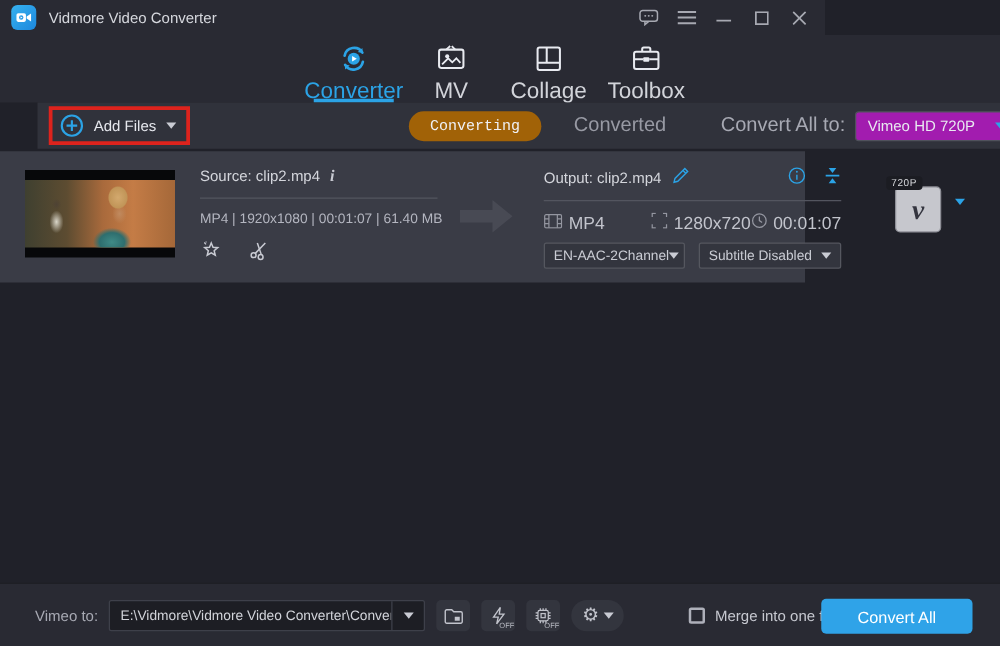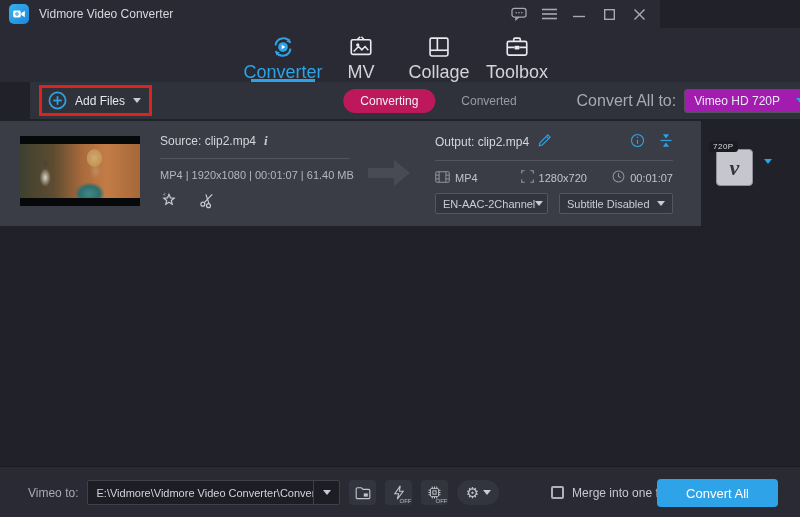--- a/index.html
+++ b/index.html
@@ -24,29 +24,29 @@
 
   
   .toolbar { position:absolute; top:82px; left:0; width:800px; height:37px; background:#30323b;margin-left:30px; }
   .addfiles-annot { position:absolute; left:9px; top:3px; border:3px solid #dd231d; padding:3px 8px 3px 6px; display:flex; align-items:center; }
   .addfiles { display:flex; align-items:center; gap:8px; cursor:pointer; }
   .addfiles-label { color:#e6e8ee; font-size:12px; }
   .tri-down { width:0; height:0; border-left:5px solid transparent; border-right:5px solid transparent; border-top:6px solid #c9cbd3; }
   .tri-down.sm { border-left-width:4px; border-right-width:4px; border-top-width:5px; }
   .tri-down.blue { border-top-color:#2ba3e6; }
   .queue-tabs { position:absolute; left:50%; transform:translateX(-50%); top:0; height:37px; display:flex; align-items:center; gap:26px; }
-  .pill { background:#be185d; border-radius:13px; padding:5px 17px; color:#f0f1f5; font-size:12px; cursor:pointer; }
-  .queue-converted { color:#989aa4; font-size:12px; cursor:pointer; }
+  .pill { background:#a16207; border-radius:13px; padding:5px 17px; color:#f0f1f5; font-size:12px; cursor:pointer;font-family:Liberation Mono, monospace; }
+  .queue-converted { color:#989aa4; font-size:16px; cursor:pointer; }
   .convertto { position:absolute; right:14px; top:0; height:37px; display:flex; align-items:center; gap:8px; }
   .convertto-label { color:#a7a9b3; font-size:16px; }
   .select-box { background:#a21caf; border:1px solid #50525c; border-radius:3px; height:24px; display:flex; align-items:center; padding:0 9px; gap:16px; cursor:pointer; }
   .select-box .val { color:#e8eaf0; font-size:12px; white-space:nowrap; }
 
   
-  .filerow { position:absolute; top:121px; left:0; width:701px; height:105px; background:#3a3c46; }
+  .filerow { position:absolute; top:121px; left:0; width:644px; height:105px; background:#3a3c46; }
   .thumb { position:absolute; left:20px; top:15px; width:120px; height:70px; background:#07080a; overflow:hidden; }
   .thumb .scene { position:absolute; left:0; right:0; top:8px; bottom:8px;
     background:
       radial-gradient(ellipse 13px 15px at 62% 26%, #d3a96e 0%, #c19558 55%, rgba(0,0,0,0) 62%),
       radial-gradient(ellipse 8px 11px at 63% 50%, #c08a5f 0%, rgba(0,0,0,0) 72%),
       radial-gradient(ellipse 20px 15px at 58% 92%, #3f8a86 0%, #2e6e6e 50%, rgba(0,0,0,0) 76%),
       radial-gradient(ellipse 8px 13px at 21% 62%, #d9d6c9 0%, rgba(0,0,0,0) 70%),
       radial-gradient(ellipse 5px 6px at 21% 36%, #4e4234 0%, rgba(0,0,0,0) 75%),
       linear-gradient(90deg, #3f4030 0%, #5d4c31 28%, #a96a3c 52%, #c47c46 72%, #a56839 100%);
   }
@@ -54,21 +54,21 @@
   .src-line { display:flex; align-items:center; gap:8px; color:#d4d6dc; font-size:12px; }
   .i-italic { font-family:"Liberation Serif", serif; font-style:italic; font-weight:bold; color:#c9cbd3; font-size:13px; cursor:pointer; }
   .divline { height:1px; background:#53555f; margin-top:9px; width:190px; }
   .src-meta { margin-top:10px; color:#b4b6c0; font-size:11px; white-space:nowrap; }
   .src-icons { margin-top:10px; display:flex; align-items:center; gap:20px; }
   .flow-arrow { position:absolute; left:366px; top:36px; }
   .out-col { position:absolute; left:435px; top:12px; width:238px; }
   .out-line { display:flex; align-items:center; gap:8px; color:#d4d6dc; font-size:12px; }
   .out-top-icons { position:absolute; right:0; top:0; display:flex; gap:14px; align-items:center; }
   .out-div { height:1px; background:#53555f; margin-top:9px; width:238px; }
-  .out-meta { margin-top:9px; display:flex; align-items:center; color:#c2c4cc; font-size:11px; }
+  .out-meta { margin-top:9px; display:flex; align-items:center; color:#c2c4cc; font-size:14px; }
   .meta-grp { display:flex; align-items:center; gap:5px; }
   .out-drops { margin-top:8px; display:flex; gap:11px; }
   .drop { background:#33353e; border:1px solid #55575f; border-radius:2px; height:21px; display:flex; align-items:center; justify-content:space-between; padding:0 7px; cursor:pointer; }
   .drop .val { color:#caccd4; font-size:11px; white-space:nowrap; }
   .drop1 { width:113px; } .drop2 { width:114px; }
   .profile { position:absolute; left:716px; top:28px; width:37px; height:37px; background:#c6c7cd; border:1px solid #8e8f97; border-radius:4px; display:flex; align-items:center; justify-content:center; cursor:pointer; }
   .profile .glyph { font-family:"Liberation Serif", serif; font-style:italic; font-weight:bold; font-size:22px; color:#34353f; line-height:1; }
   .profile-badge { position:absolute; left:709px; top:20px; background:#1b1c22; border-radius:3px; padding:1px 4px; font-size:8px; color:#d8dade; letter-spacing:.5px; }
   .profile-arrow { position:absolute; left:764px; top:43px; }
 
@@ -287,21 +287,21 @@
                 <line x1="5.5" y1="1" x2="5.5" y2="15"></line>
                 <line x1="14.5" y1="1" x2="14.5" y2="15"></line>
                 <line x1="1" y1="5.5" x2="5.5" y2="5.5"></line>
                 <line x1="1" y1="10.5" x2="5.5" y2="10.5"></line>
                 <line x1="14.5" y1="5.5" x2="19" y2="5.5"></line>
                 <line x1="14.5" y1="10.5" x2="19" y2="10.5"></line>
               </svg>
           </span>
           <span>MP4</span>
         </span>
-        <span class="meta-grp" style="width:92px;">
+        <span class="meta-grp" style="width:92px;justify-content:flex-end;">
           <span>
             <svg width="13" height="13" viewBox="0 0 18 18" fill="none" stroke="#9496a0" stroke-width="1.5">
                 <path d="M1 5 V1 H5 M13 1 H17 V5 M17 13 V17 H13 M5 17 H1 V13"></path>
               </svg>
           </span>
           <span>1280x720</span>
         </span>
         <span class="meta-grp" style="margin-left:auto;">
           <span>
             <svg width="13" height="13" viewBox="0 0 18 18" fill="none" stroke="#9496a0" stroke-width="1.4">

